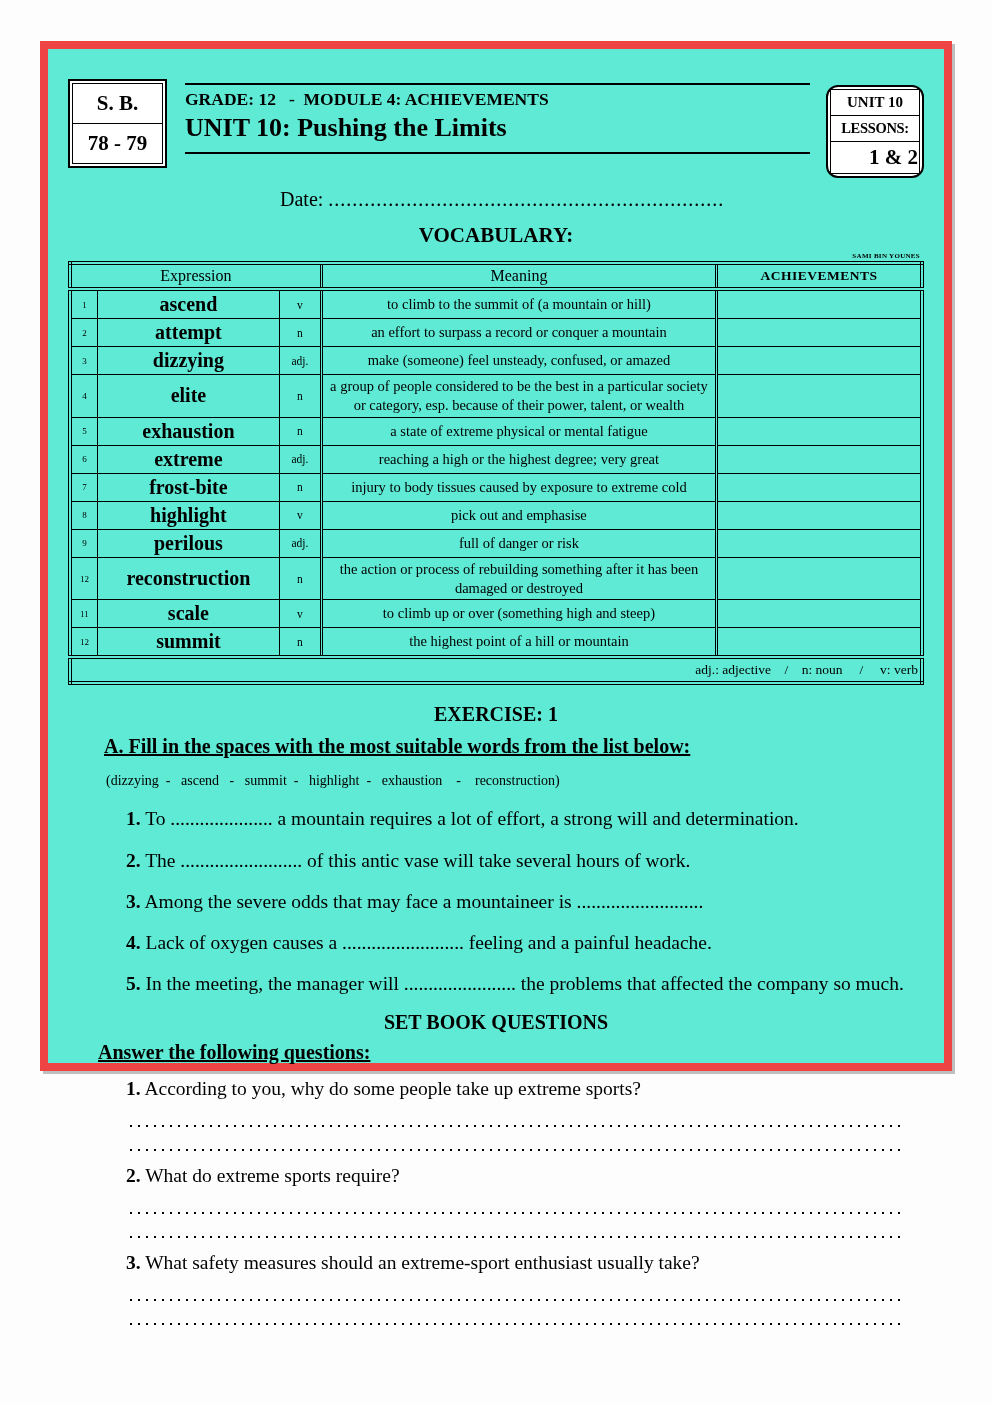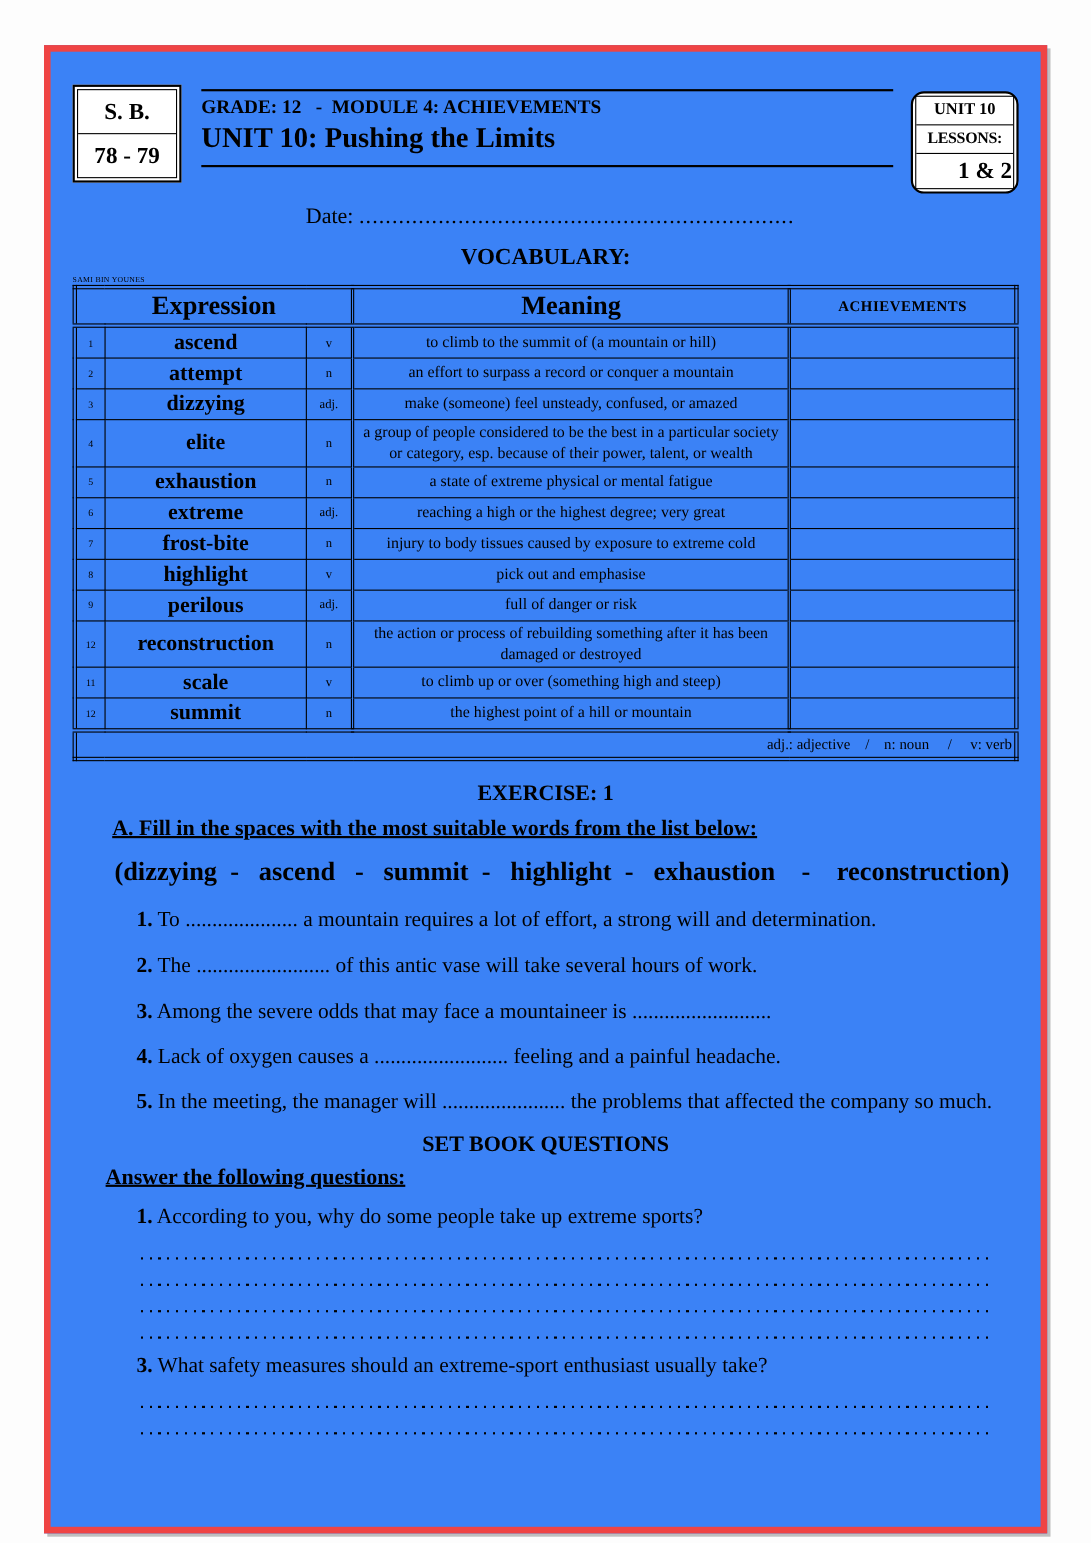--- a/index.html
+++ b/index.html
@@ -2,22 +2,22 @@
 <html><head>
 <meta charset="utf-8">
 <style>
   * { box-sizing: border-box; }
   html,body { margin:0; padding:0; background:#ffffff; }
   .canvas {
     position:relative; width:992px; height:1403px;
     background:#fdfdfd; font-family:"Liberation Serif", serif; color:#000;
   }
   .page {
-    position:absolute; left:40px; top:41px; width:912px; height:1353px;
-    background:#3b82f6; border:6px solid #ef4444;
+    position:absolute; left:40px; top:41px; width:912px; height:1030px;
+    background:#5eead4; border:8px solid #ef4444;
     box-shadow:3px 3px 0 0 #bfbfbf;
     padding:30px 20px 10px 20px;
   }
   
   .head-row { display:flex; align-items:flex-start; }
   .dbox { border:2px solid #000; padding:2px; background:#fff; flex:none; }
   .dbox-inner { border:1px solid #000; text-align:center; }
   .sb-box { width:99px; }
   .sb-cell { font-weight:bold; font-size:21px; padding:7px 2px; }
   .sb-cell + .sb-cell { border-top:1px solid #000; }
@@ -30,36 +30,36 @@
     flex:1; margin:4px 16px 0 18px; 
     border-top:2px solid #000; border-bottom:2px solid #000;
     padding:4px 0 9px 0;
   }
   .grade-line { font-weight:bold; font-size:17.5px; white-space:pre-wrap; }
   .unit-line  { font-weight:bold; font-size:26px; margin-top:3px; }
   .date-line { margin:10px 0 0 212px; font-size:20px; }
   .date-dots { letter-spacing:1px; }
   
   .vocab-title { text-align:center; font-weight:bold; font-size:21px; margin-top:12px; }
-  .credit { font-size:7px; letter-spacing:0.3px; margin:4px 4px 1px 0; }
+  .credit { text-align:right; font-size:7px; letter-spacing:0.3px; margin:4px 4px 1px 0;font-weight:bold; }
   table.vocab { width:100%; border-collapse:collapse; border:4px double #000; table-layout:fixed; }
   table.vocab td, table.vocab th { border:1px solid #000; text-align:center; vertical-align:middle; padding:2px 3px; }
   table.vocab thead th { border-bottom:4px double #000; }
   .sep-l { border-left:3px double #000 !important; }
-  .th-expr, .th-meaning { font-size:24px; font-weight:bold; padding:5px 2px; }
+  .th-expr, .th-meaning { font-size:16px; font-weight:normal; padding:5px 2px; }
   .th-trans { font-size:13.5px; font-weight:bold; letter-spacing:0.5px; }
   .td-num { font-size:9px; }
   .td-word { font-weight:bold; font-size:20px; line-height:1.15; }
   .td-pos { font-size:11.5px; }
   .td-meaning { font-size:14.5px; line-height:1.3; padding:3px 10px; }
   tr.legend-row td { border-top:4px double #000; font-size:13.5px; padding:3px 2px; white-space:pre-wrap;text-align:right; }
   
   .ex-title { text-align:center; font-weight:bold; font-size:20px; margin-top:18px; }
   .ex-instruction { font-weight:bold; font-size:20px; text-decoration:underline; margin:9px 0 0 36px; }
-  .word-bank { font-weight:bold; font-size:24px; margin:15px 0 0 38px; white-space:pre-wrap; }
+  .word-bank { font-weight:normal; font-size:14px; margin:15px 0 0 38px; white-space:pre-wrap; }
   .ex-items { margin-top:15px; }
   .ex-item { font-size:19.5px; line-height:1.5; margin:0 12px 12px 58px; }
   
   .sbq-title { text-align:center; font-weight:bold; font-size:20px; margin-top:12px; }
   .sbq-instruction { font-weight:bold; font-size:20px; text-decoration:underline; margin:7px 0 0 30px; }
   .question { font-size:19.5px; line-height:1.5; margin:10px 12px 0 58px; }
   .answer-line {
     height:2px; margin:22px 24px 0 62px;
     background:repeating-linear-gradient(90deg,#000 0,#000 2px,transparent 2px,transparent 8px);
   }
@@ -216,20 +216,21 @@
         <p class="ex-item"><b>4.</b> Lack of oxygen causes a ......................... feeling and a painful headache.</p>
         <p class="ex-item"><b>5.</b> In the meeting, the manager will ....................... the problems that affected the company so much.</p>
       </div>
 
     <div class="sbq-title">SET BOOK QUESTIONS</div>
     <div class="sbq-instruction">Answer the following questions:</div>
     <div id="questions">
         <p class="question"><b>1.</b> According to you, why do some people take up extreme sports?</p>
         <div class="answer-line"></div>
         <div class="answer-line"></div>
+        <p class="question"><b>2.</b> What do extreme sports require?</p>
         <div class="answer-line"></div>
         <div class="answer-line"></div>
         <p class="question"><b>3.</b> What safety measures should an extreme-sport enthusiast usually take?</p>
         <div class="answer-line"></div>
         <div class="answer-line"></div>
       </div>
 
   </div>
 </div>
 

